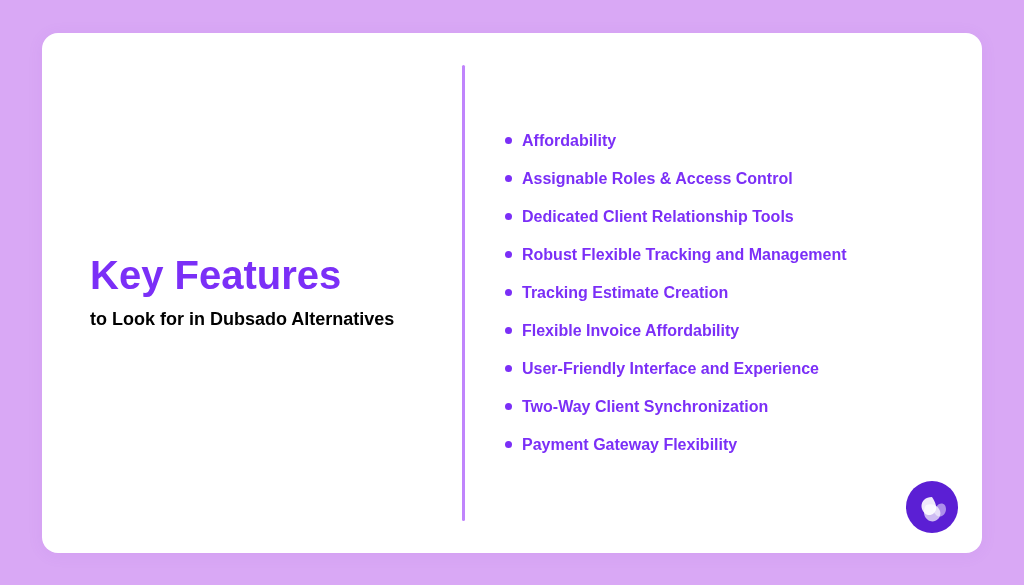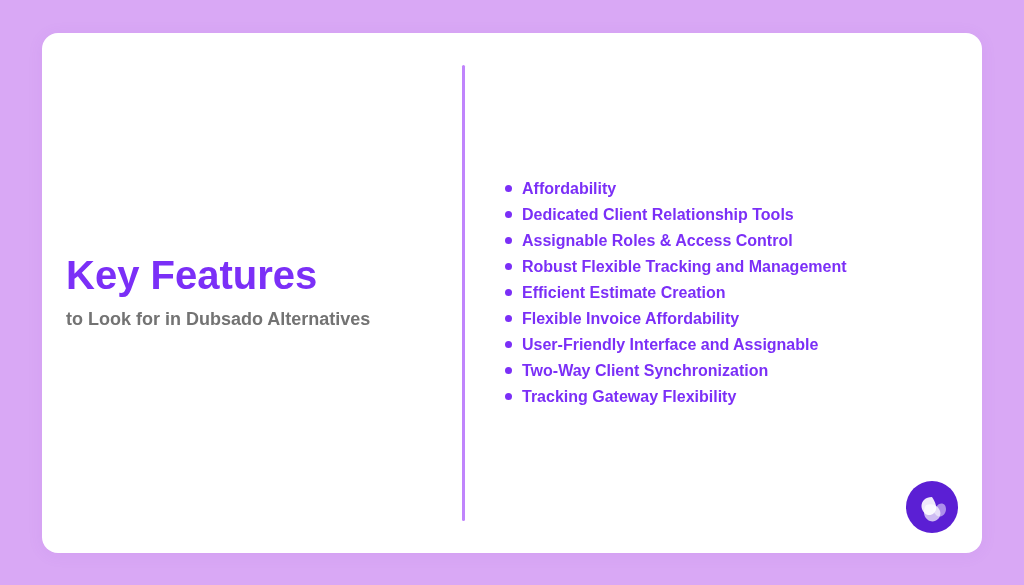--- a/index.html
+++ b/index.html
@@ -29,36 +29,36 @@
       align-items: stretch;
       position: relative;
       box-shadow: 0 2px 16px rgba(140, 60, 200, 0.08);
     }
 
     .left-panel {
       width: 420px;
       display: flex;
       flex-direction: column;
       justify-content: center;
-      padding: 40px 24px;
+      padding: 40px 48px;
       flex-shrink: 0;
     }
 
     .key-features-title {
       font-size: 40px;
       font-weight: 900;
       color: #7b2ff7;
       line-height: 1.1;
       margin-bottom: 10px;
     }
 
     .key-features-subtitle {
       font-size: 18px;
       font-weight: 600;
-      color: #737373;
+      color: #000000;
       line-height: 1.4;
     }
 
     .divider {
       width: 3px;
       background-color: #c084fc;
       margin: 32px 0;
       border-radius: 2px;
       flex-shrink: 0;
     }
@@ -69,21 +69,21 @@
       flex-direction: column;
       justify-content: center;
       padding: 36px 40px;
       position: relative;
     }
 
     .features-list {
       list-style: none;
       display: flex;
       flex-direction: column;
-      gap: 8px;
+      gap: 20px;
     }
 
     .features-list li {
       display: flex;
       align-items: center;
       gap: 10px;
       font-size: 16px;
       font-weight: 700;
       color: #7b2ff7;
     }
@@ -116,49 +116,49 @@
   <div class="divider"></div>
 
   <div class="right-panel">
     <ul class="features-list" id="features-list">
     <li>
           <span class="bullet"></span>
           <span>Affordability</span>
         </li>
         <li>
           <span class="bullet"></span>
-          <span>Dedicated Client Relationship Tools</span>
+          <span>Assignable Roles &amp; Access Control</span>
         </li>
         <li>
           <span class="bullet"></span>
-          <span>Assignable Roles &amp; Access Control</span>
+          <span>Dedicated Client Relationship Tools</span>
         </li>
         <li>
           <span class="bullet"></span>
           <span>Robust Flexible Tracking and Management</span>
         </li>
         <li>
           <span class="bullet"></span>
-          <span>Efficient Estimate Creation</span>
+          <span>Tracking Estimate Creation</span>
         </li>
         <li>
           <span class="bullet"></span>
           <span>Flexible Invoice Affordability</span>
         </li>
         <li>
           <span class="bullet"></span>
-          <span>User-Friendly Interface and Assignable</span>
+          <span>User-Friendly Interface and Experience</span>
         </li>
         <li>
           <span class="bullet"></span>
           <span>Two-Way Client Synchronization</span>
         </li>
         <li>
           <span class="bullet"></span>
-          <span>Tracking Gateway Flexibility</span>
+          <span>Payment Gateway Flexibility</span>
         </li>
       </ul>
 
     <svg class="logo-icon" viewBox="0 0 52 52" fill="none" xmlns="http://www.w3.org/2000/svg">
       <circle cx="26" cy="26" r="26" fill="#5b1fd4"></circle>
       <g transform="translate(8,8)">
 
         <path d="M18 8 C10 8 6 14 8 20 C10 26 16 28 20 24 C24 20 22 14 18 8Z" fill="white" opacity="0.9"></path>
         <path d="M12 16 C8 22 10 30 16 32 C22 34 28 28 26 22 C24 16 18 14 12 16Z" fill="white" opacity="0.7"></path>
         <path d="M22 18 C26 12 32 14 32 20 C32 26 26 30 22 26 C18 22 18 18 22 18Z" fill="white" opacity="0.5"></path>

